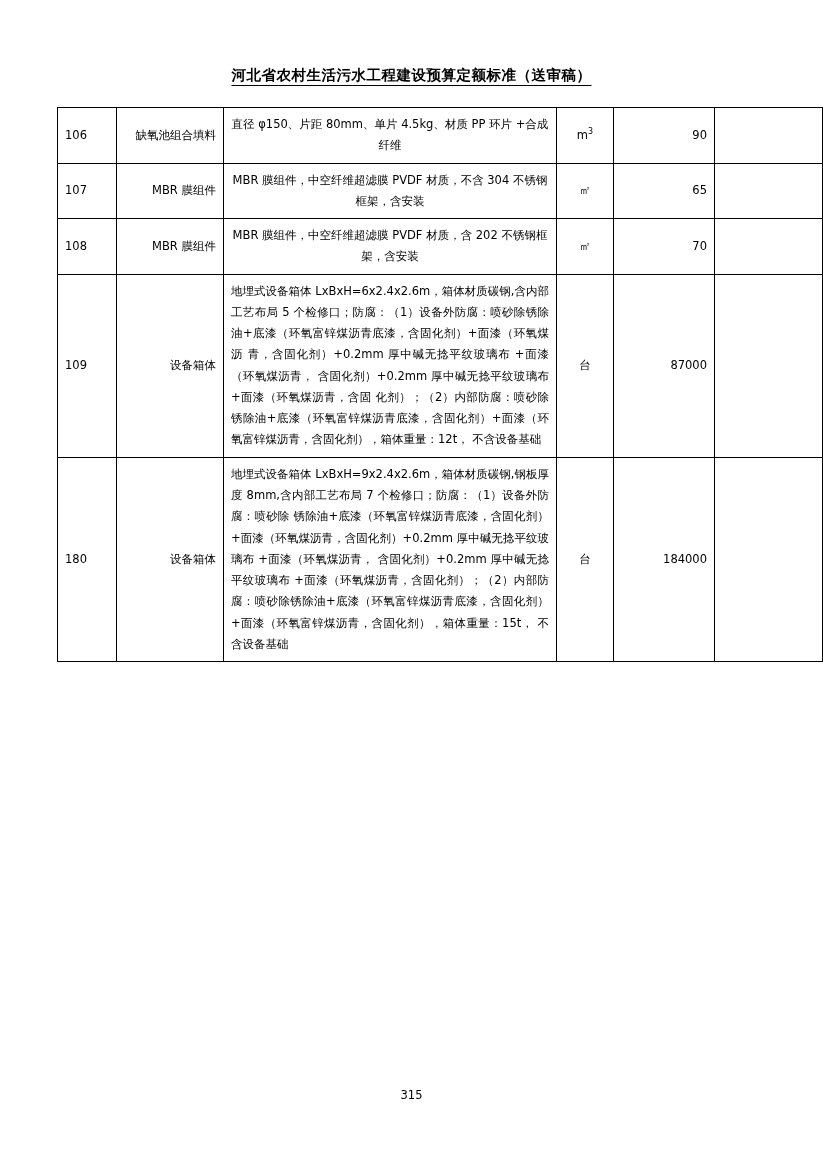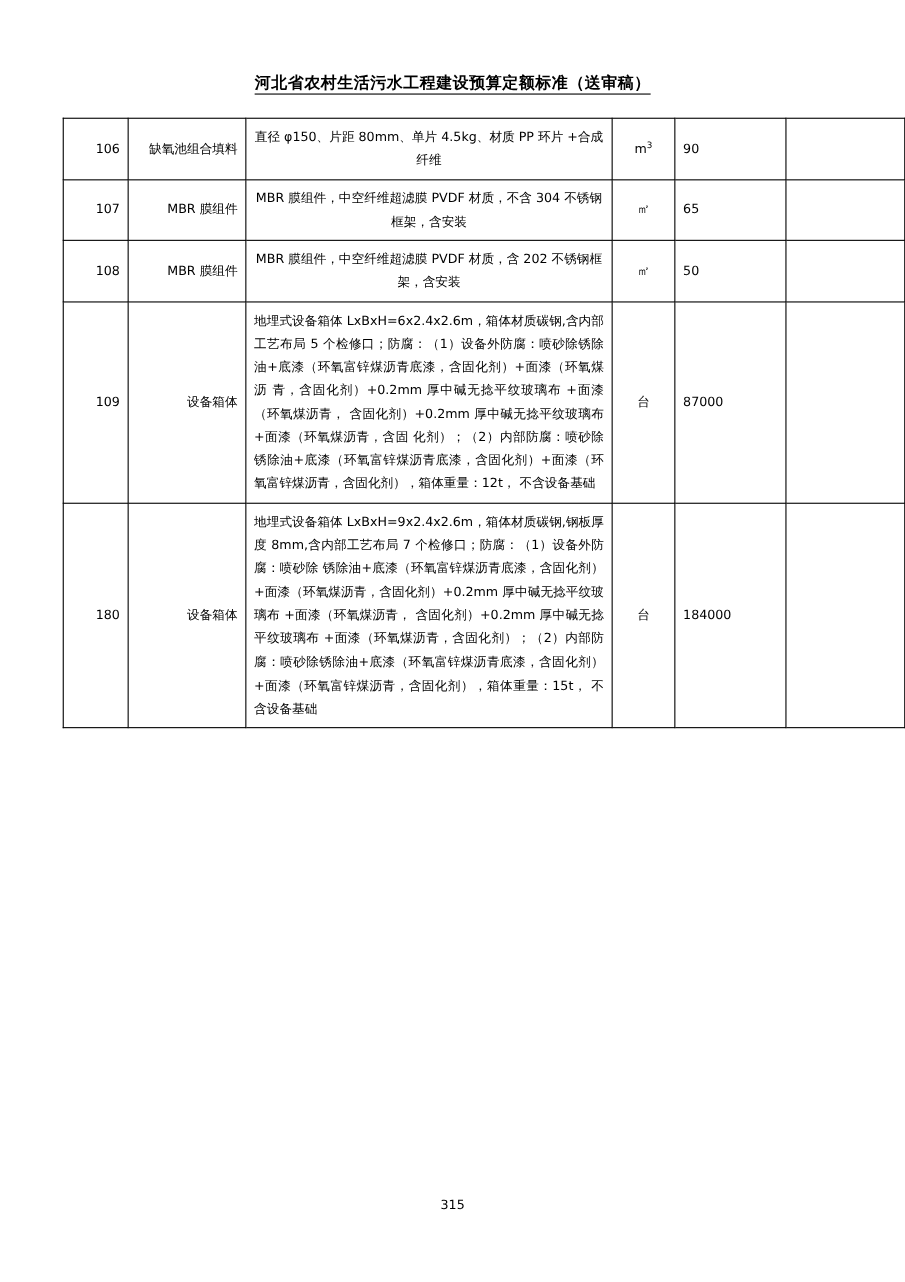--- a/index.html
+++ b/index.html
@@ -45,21 +45,21 @@
   table.spec td {
     border: 1px solid #000000;
     vertical-align: middle;
     font-size: 11.5px;
     line-height: 1.85;
     padding: 6px 7px;
     font-family: "DejaVu Sans", sans-serif;
   }
   td.c-no {
     width: 44px;
-    text-align: right;
+    text-align: left;
     font-size: 11px;
   }
   td.c-name {
     width: 92px;
     text-align: right;
     font-size: 11.5px;
   }
   td.c-desc {
     width: 318px;
     text-align: justify;
@@ -68,21 +68,21 @@
   td.c-desc.center {
     text-align: center;
   }
   td.c-unit {
     width: 42px;
     text-align: center;
     font-size: 11px;
   }
   td.c-price {
     width: 86px;
-    text-align: left;
+    text-align: right;
     font-size: 11px;
   }
   td.c-extra {
     width: 93px;
   }
   sup.u {
     font-size: 8px;
     vertical-align: super;
   }
   .page-number {
@@ -122,21 +122,21 @@
           <td class="c-unit"><span>㎡</span><sup class="u"></sup></td>
           <td class="c-price">65</td>
           <td class="c-extra"></td>
         </tr>
 
         <tr>
           <td class="c-no">108</td>
           <td class="c-name">MBR 膜组件</td>
           <td class="c-desc center">MBR 膜组件，中空纤维超滤膜 PVDF 材质，含 202 不锈钢框架，含安装</td>
           <td class="c-unit"><span>㎡</span><sup class="u"></sup></td>
-          <td class="c-price">50</td>
+          <td class="c-price">70</td>
           <td class="c-extra"></td>
         </tr>
 
         <tr>
           <td class="c-no">109</td>
           <td class="c-name">设备箱体</td>
           <td class="c-desc">地埋式设备箱体 LxBxH=6x2.4x2.6m，箱体材质碳钢,含内部工艺布局 5 个检修口；防腐：（1）设备外防腐：喷砂除锈除油+底漆（环氧富锌煤沥青底漆，含固化剂）+面漆（环氧煤沥 青，含固化剂）+0.2mm 厚中碱无捻平纹玻璃布 +面漆（环氧煤沥青， 含固化剂）+0.2mm 厚中碱无捻平纹玻璃布 +面漆（环氧煤沥青，含固 化剂）；（2）内部防腐：喷砂除锈除油+底漆（环氧富锌煤沥青底漆，含固化剂）+面漆（环氧富锌煤沥青，含固化剂），箱体重量：12t， 不含设备基础</td>
           <td class="c-unit"><span>台</span><sup class="u"></sup></td>
           <td class="c-price">87000</td>
           <td class="c-extra"></td>

